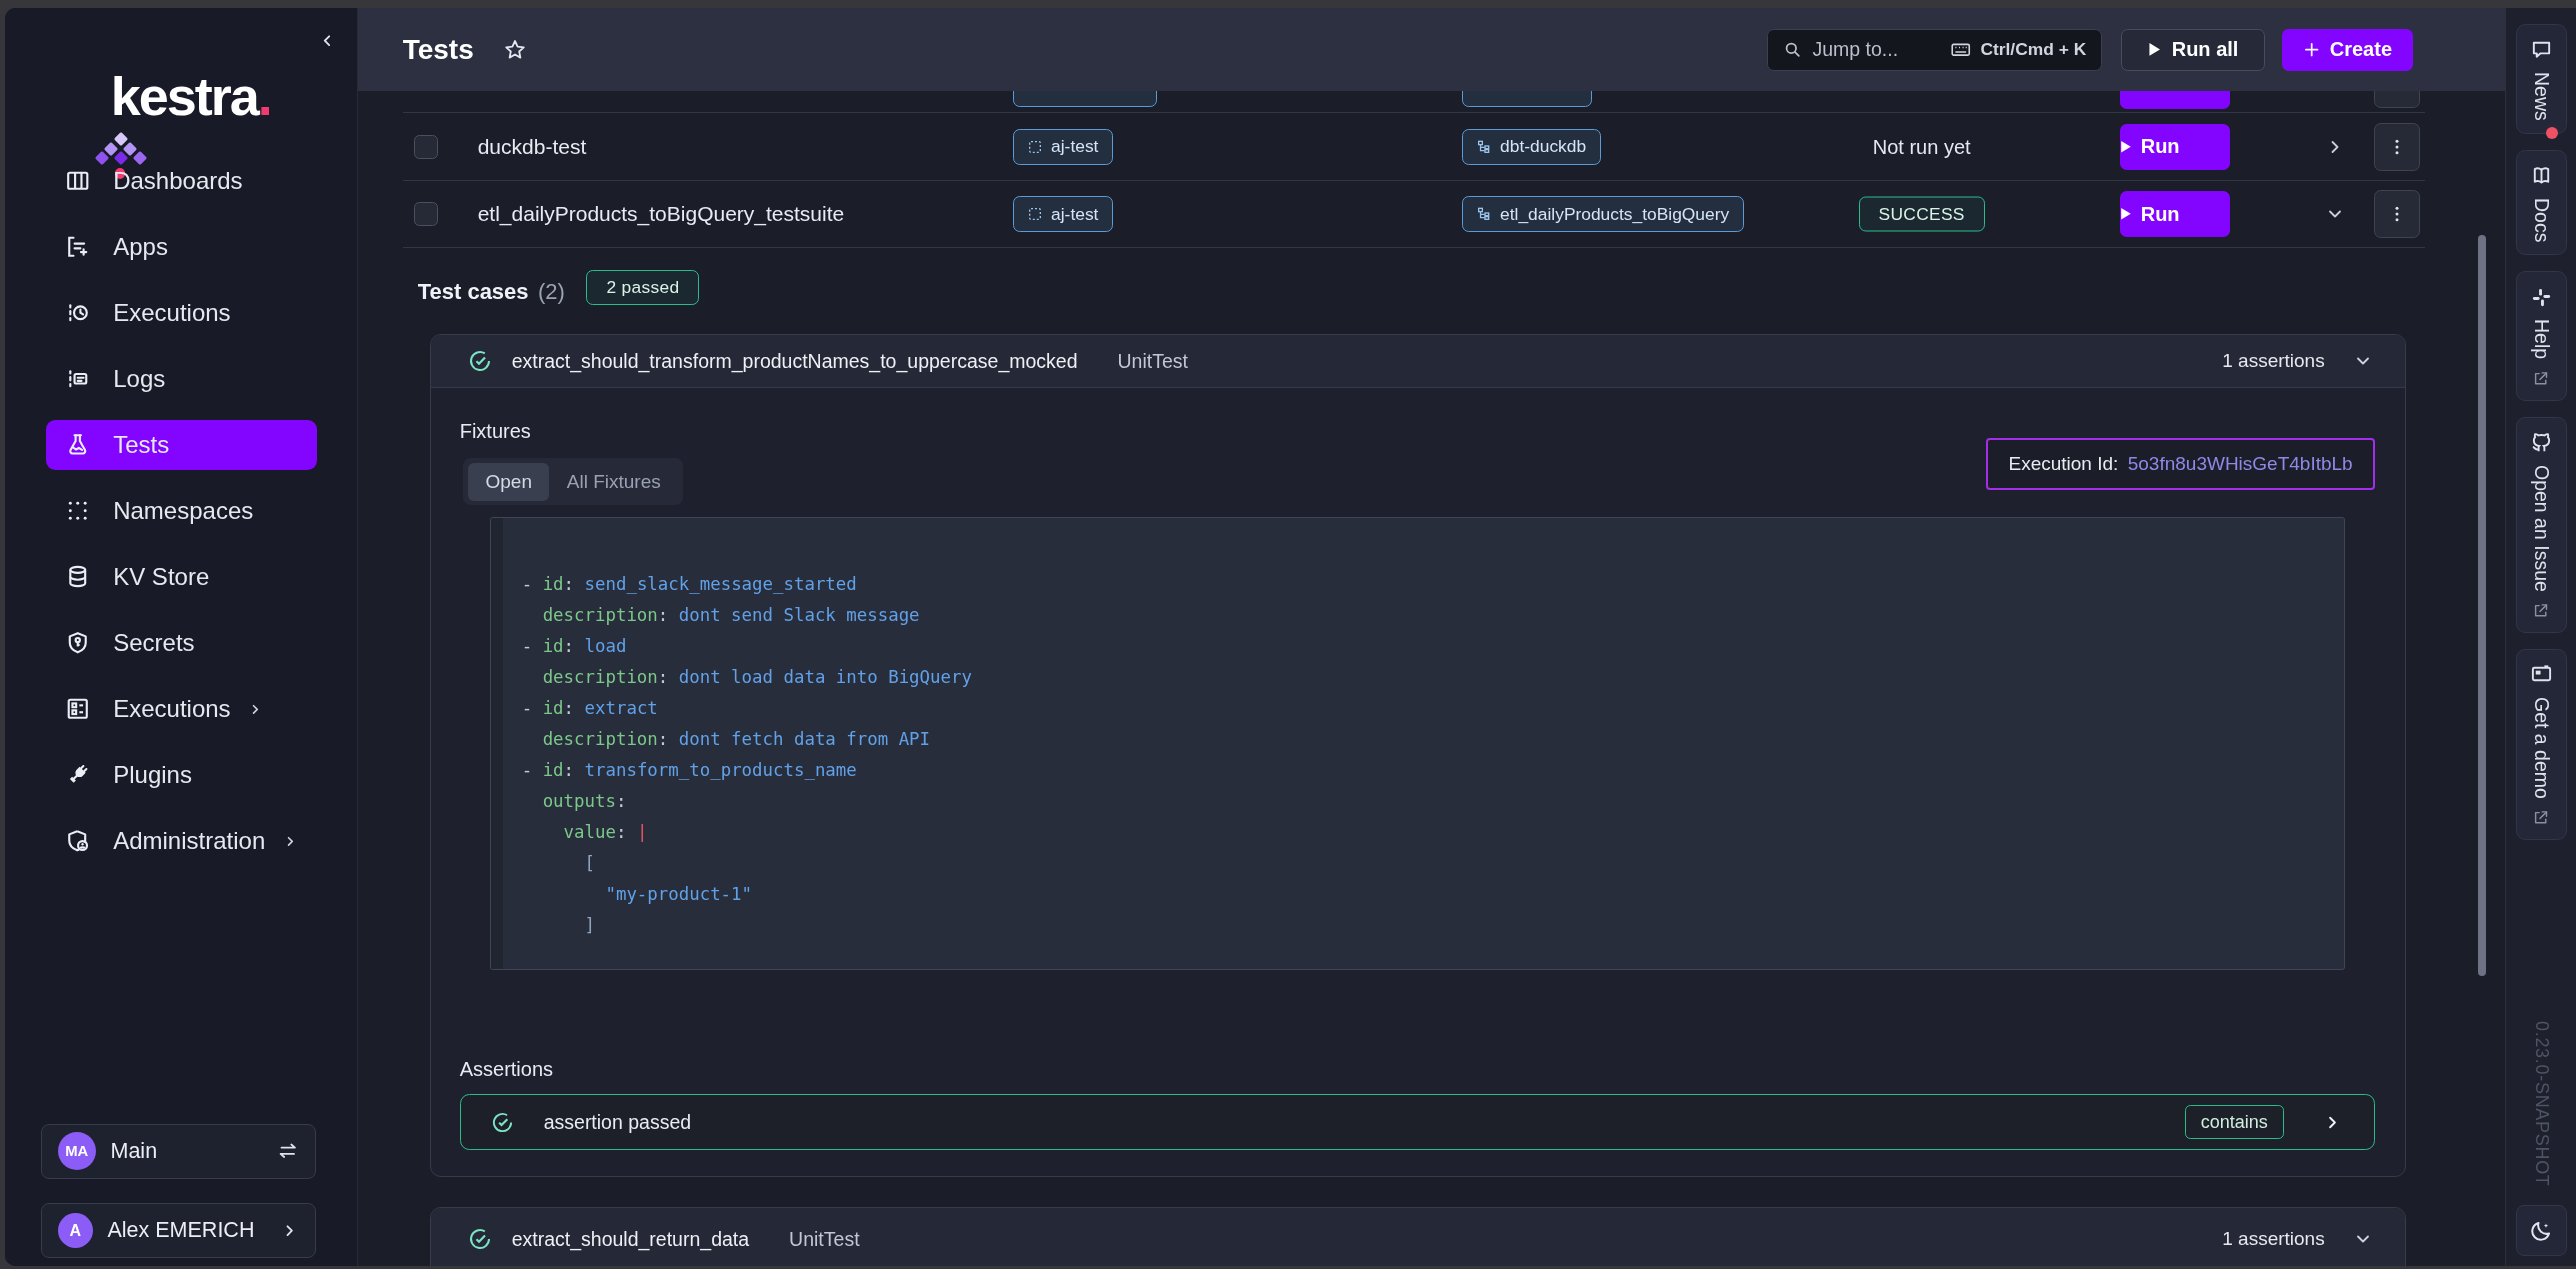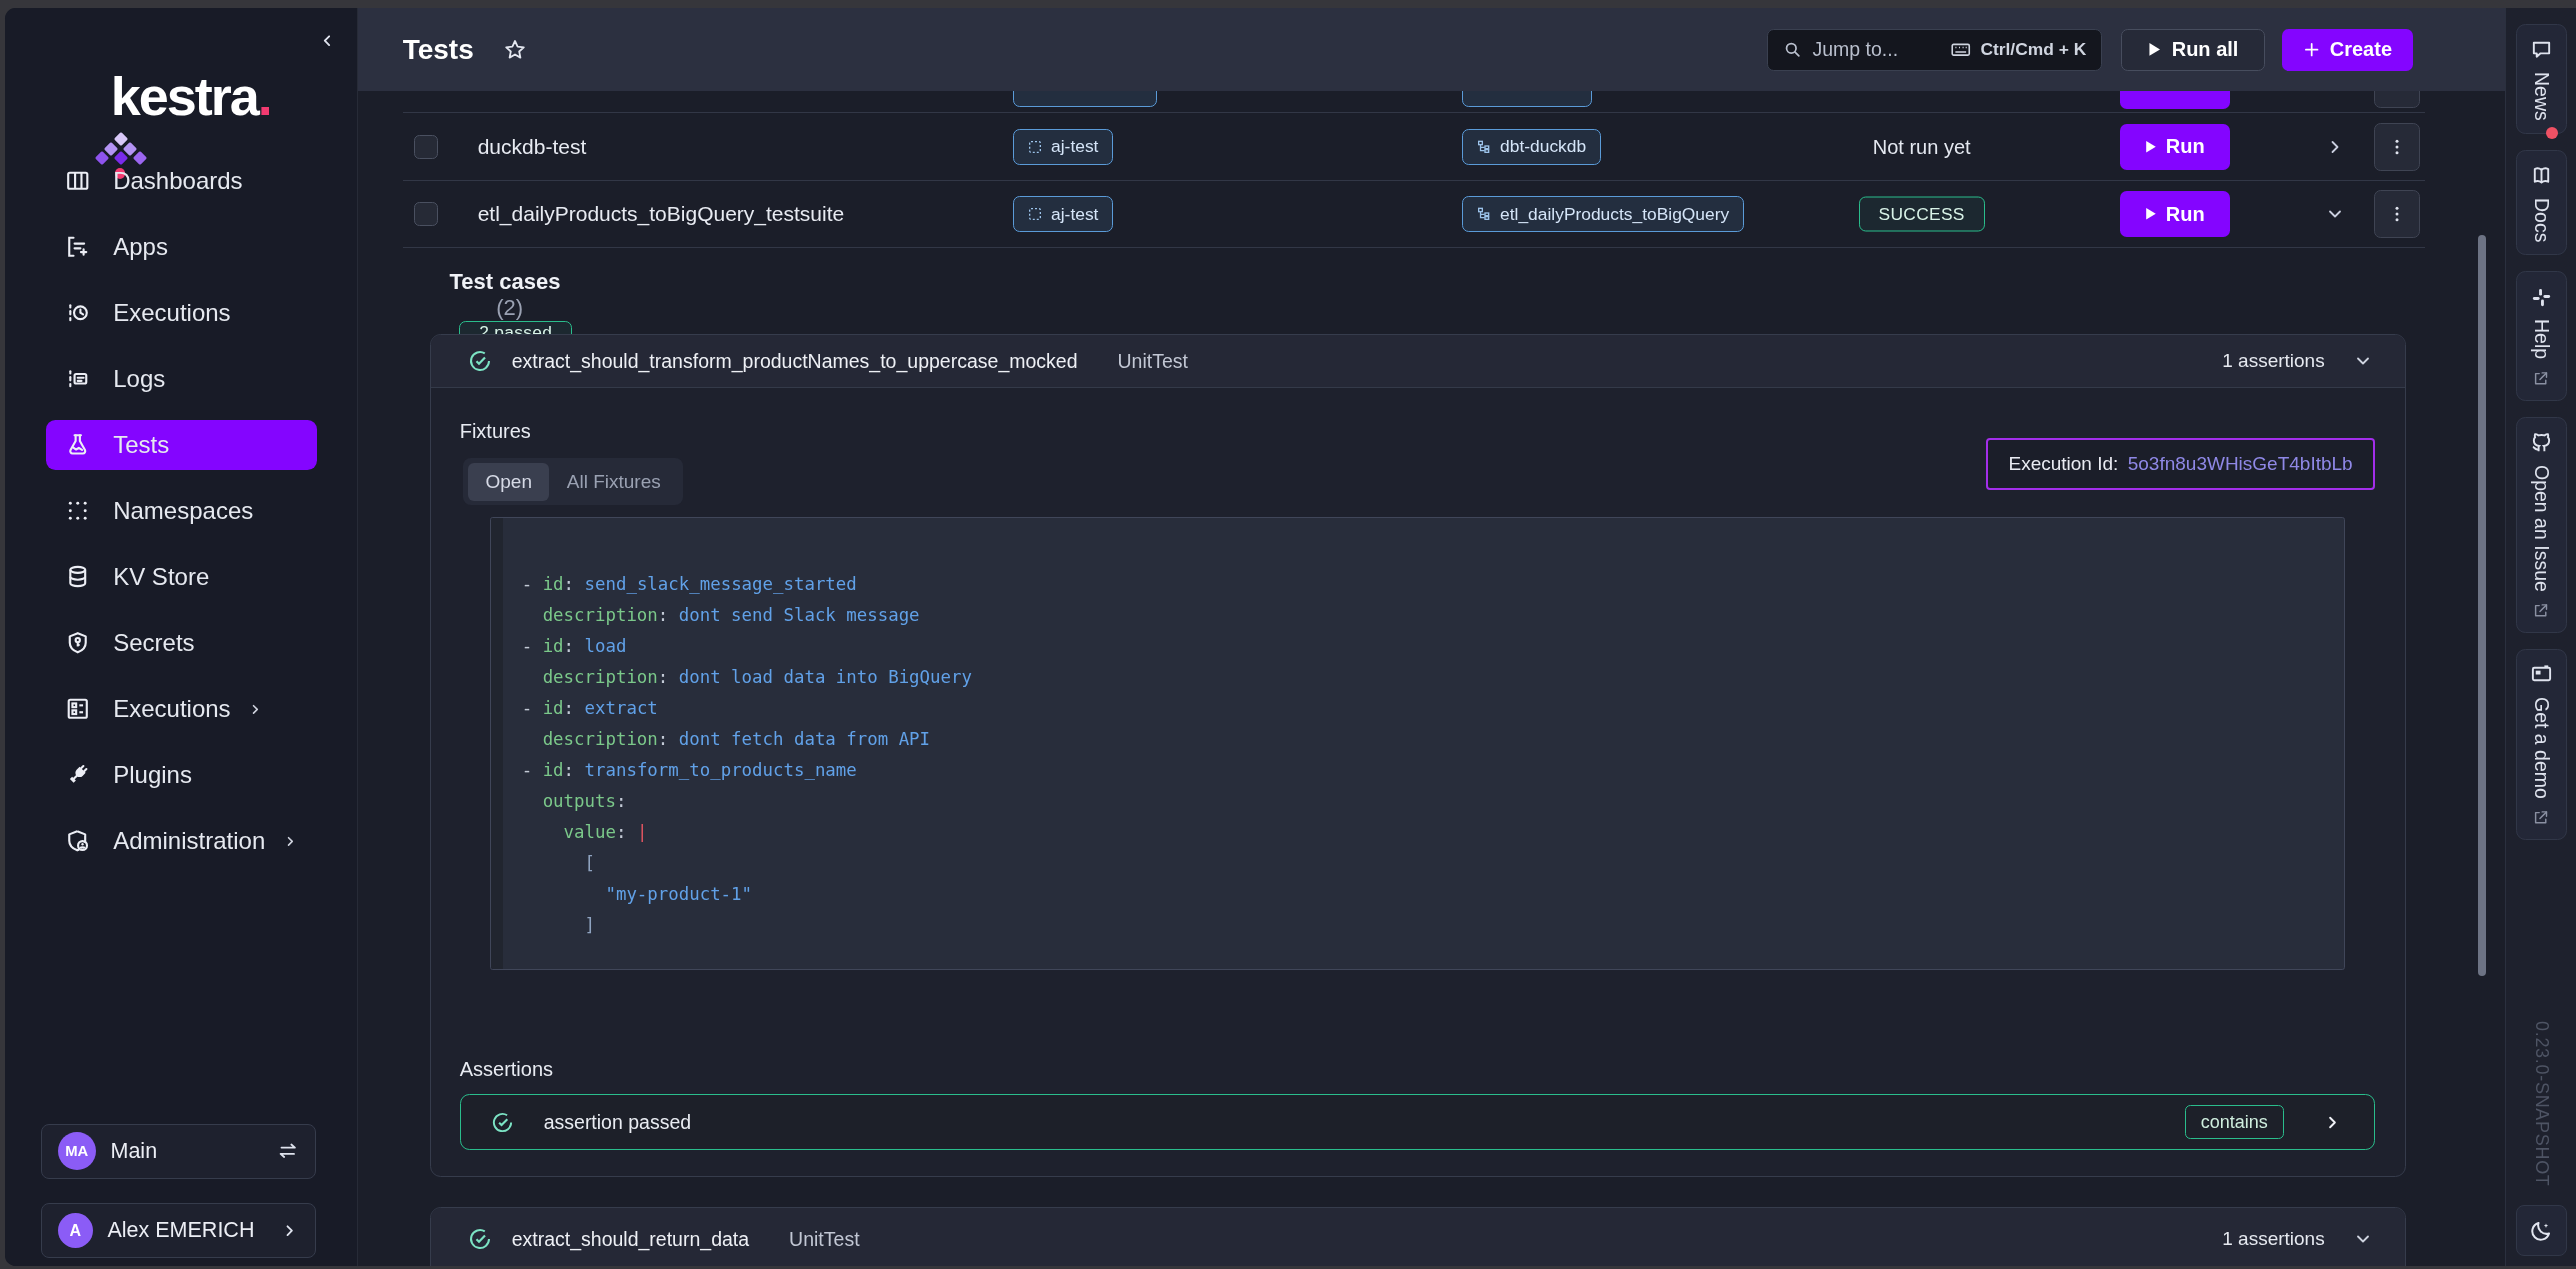--- a/index.html
+++ b/index.html
@@ -77,31 +77,31 @@
   .badge-blue { display:flex; align-items:center; gap:8px; height:36px;
     border:1.3px solid #5b9bd8; border-radius:6.7px; background:rgba(91,155,216,.13);
     color:#d5e5f8; font-size:17.4px; padding:0 13.4px; cursor:pointer; }
   .bb-ns { left:610px; }
   .bb-flow { left:1059px; }
   .status-cell { left:1375px; width:288px; text-align:center; color:#e4e8f0; font-size:20px; }
   .badge-green { display:inline-flex; align-items:center; justify-content:center;
     height:35px; padding:0 19px; border:1.3px solid #2abd8c; border-radius:6.7px;
     background:rgba(42,189,140,.07); color:#d9f3e8; font-size:17.4px; letter-spacing:0.3px; }
   .btn-run { left:1717px; width:110px; height:46px; background:#8405FF; border-radius:6.7px;
-    display:flex; align-items:center; justify-content:center; gap:9px; color:#fff;
+    display:flex; align-items:center; justify-content:flex-start; gap:9px; color:#fff;
     font-size:20px; font-weight:600; cursor:pointer; }
   .row-chevron { left:1919px; width:27px; display:flex; justify-content:center;
     color:#c9cede; cursor:pointer; }
   .btn-kebab { left:1971px; width:46px; height:48px; border:1.3px solid #3f4453;
     border-radius:6.7px; background:#262a37; display:flex; align-items:center;
     justify-content:center; color:#dfe3ee; cursor:pointer; }
 
   
-  .tc-heading { position:absolute; left:80px; top:178px; height:36px; display:flex;
-    align-items:center;flex-direction:column; }
+  .tc-heading { position:absolute; left:60px; top:178px; height:36px; display:flex;
+    align-items:flex-end; }
   .tc-heading .h-title { color:#f0f2f7; font-size:22px; font-weight:700; }
   .tc-heading .h-count { color:#9aa1b2; font-size:22px; margin-left:9.4px; }
   .tc-heading .badge-green { margin-left:21.5px; font-size:17.4px; height:35px; }
 
   .card { position:absolute; left:72px; width:1976px; border:1.3px solid #363c4c;
     border-radius:10.7px; background:#1e212d; }
   .card1 { top:243px; height:843px; }
   .card2 { top:1116px; height:201px; }
   .card-header { height:53px; background:#252836; border-radius:9.4px 9.4px 0 0;
     border-bottom:0.7px solid #343a49; display:flex; align-items:center;

